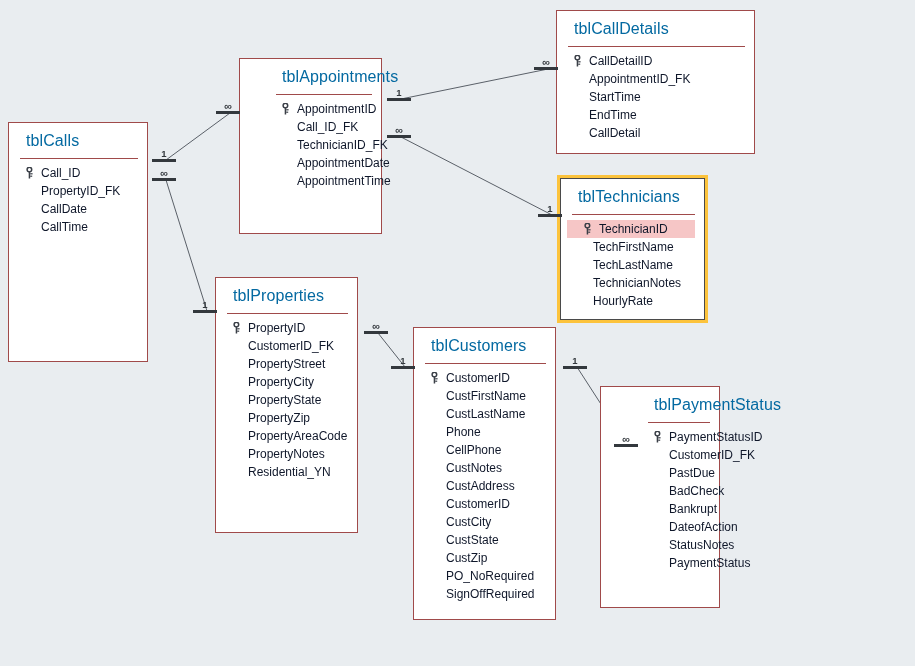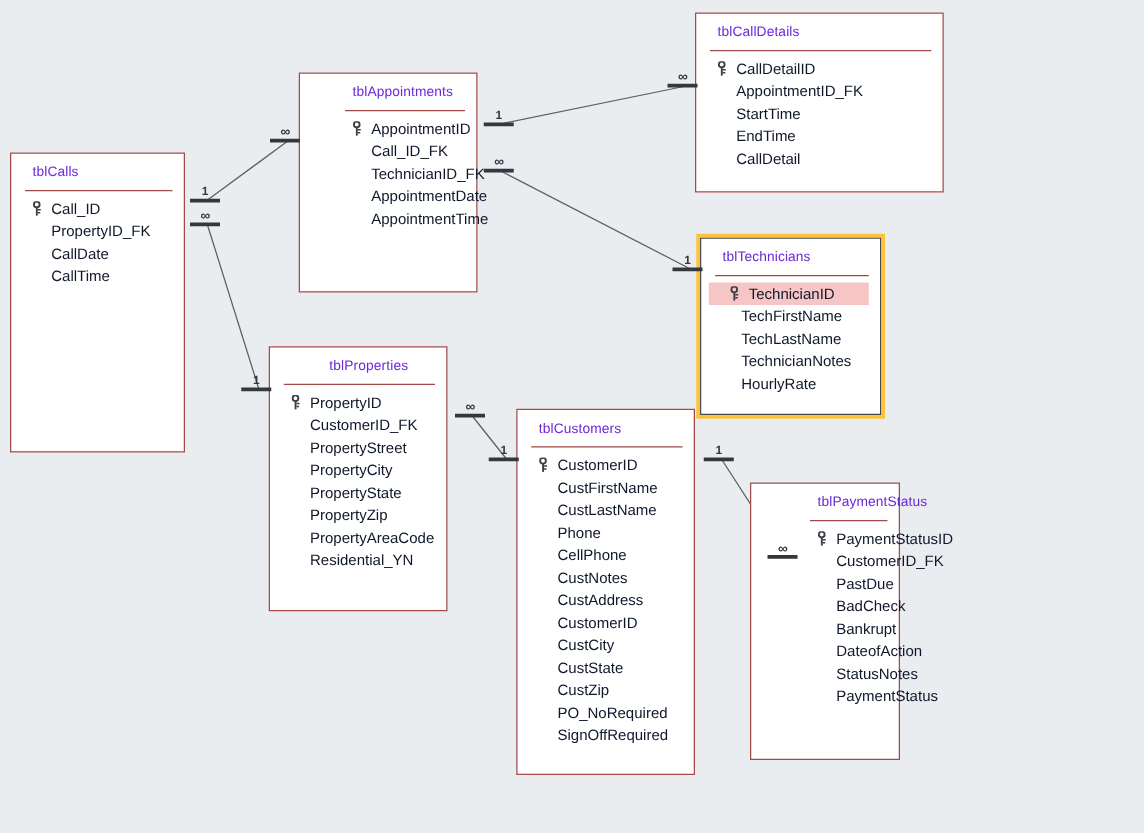--- a/index.html
+++ b/index.html
@@ -36,22 +36,22 @@
     box-sizing: border-box;
     z-index: 2;
   }
   .table-box.selected {
     border: 1px solid #4a4a4a;
     outline: 3px solid #fcc33c;
     outline-offset: 0px;
     box-shadow: 0 0 0 1px #fcc33c;
   }
   .tbl-title {
-    font-size: 11px;
-    color: #6d28d9;
+    font-size: 16px;
+    color: #0369a1;
     padding: 9px 0 8px 17px;
     letter-spacing: 0.1px;
     white-space: nowrap;
   }
   .tbl-rule {
     height: 0;
     border-top: 1px solid #a04a4a;
     margin: 0 9px 0 11px;
   }
   .fields {
@@ -213,21 +213,21 @@
           <div class="field">
             <span class="key-slot"></span>
             <span class="fname">EndTime</span>
           </div>
           <div class="field">
             <span class="key-slot"></span>
             <span class="fname">CallDetail</span>
           </div>
         </div>
       </div>
-      <div class="table-box selected" style="left: 560px; top: 178px; width: 145px; height: 142px; margin-top: 12px;">
+      <div class="table-box selected" style="left: 560px; top: 178px; width: 145px; height: 142px;">
         <div class="tbl-title">tblTechnicians</div>
         <div class="tbl-rule"></div>
         <div class="fields">
           <div class="field pk-highlight">
             <span class="key-slot">
               <svg class="key-icon" width="9" height="12" viewBox="0 0 9 12">
                 <circle cx="3.4" cy="2.6" r="2.3" fill="none" stroke="#3a3f47" stroke-width="1.5"></circle>
                 <rect x="2.7" y="4.4" width="1.5" height="7.1" fill="#3a3f47"></rect>
                 <rect x="4.2" y="6.2" width="2.4" height="1.2" fill="#3a3f47"></rect>
                 <rect x="4.2" y="8.6" width="2.0" height="1.2" fill="#3a3f47"></rect>
@@ -246,21 +246,21 @@
           <div class="field">
             <span class="key-slot"></span>
             <span class="fname">TechnicianNotes</span>
           </div>
           <div class="field">
             <span class="key-slot"></span>
             <span class="fname">HourlyRate</span>
           </div>
         </div>
       </div>
-      <div class="table-box" style="left: 215px; top: 277px; width: 143px; height: 212px; text-align: center;">
+      <div class="table-box" style="left: 215px; top: 277px; width: 143px; height: 256px;">
         <div class="tbl-title">tblProperties</div>
         <div class="tbl-rule"></div>
         <div class="fields">
           <div class="field">
             <span class="key-slot">
               <svg class="key-icon" width="9" height="12" viewBox="0 0 9 12">
                 <circle cx="3.4" cy="2.6" r="2.3" fill="none" stroke="#3a3f47" stroke-width="1.5"></circle>
                 <rect x="2.7" y="4.4" width="1.5" height="7.1" fill="#3a3f47"></rect>
                 <rect x="4.2" y="6.2" width="2.4" height="1.2" fill="#3a3f47"></rect>
                 <rect x="4.2" y="8.6" width="2.0" height="1.2" fill="#3a3f47"></rect>
@@ -284,20 +284,24 @@
             <span class="key-slot"></span>
             <span class="fname">PropertyState</span>
           </div>
           <div class="field">
             <span class="key-slot"></span>
             <span class="fname">PropertyZip</span>
           </div>
           <div class="field">
             <span class="key-slot"></span>
             <span class="fname">PropertyAreaCode</span>
+          </div>
+          <div class="field">
+            <span class="key-slot"></span>
+            <span class="fname">PropertyNotes</span>
           </div>
           <div class="field">
             <span class="key-slot"></span>
             <span class="fname">Residential_YN</span>
           </div>
         </div>
       </div>
       <div class="table-box" style="left: 413px; top: 327px; width: 143px; height: 293px;">
         <div class="tbl-title">tblCustomers</div>
         <div class="tbl-rule"></div>

